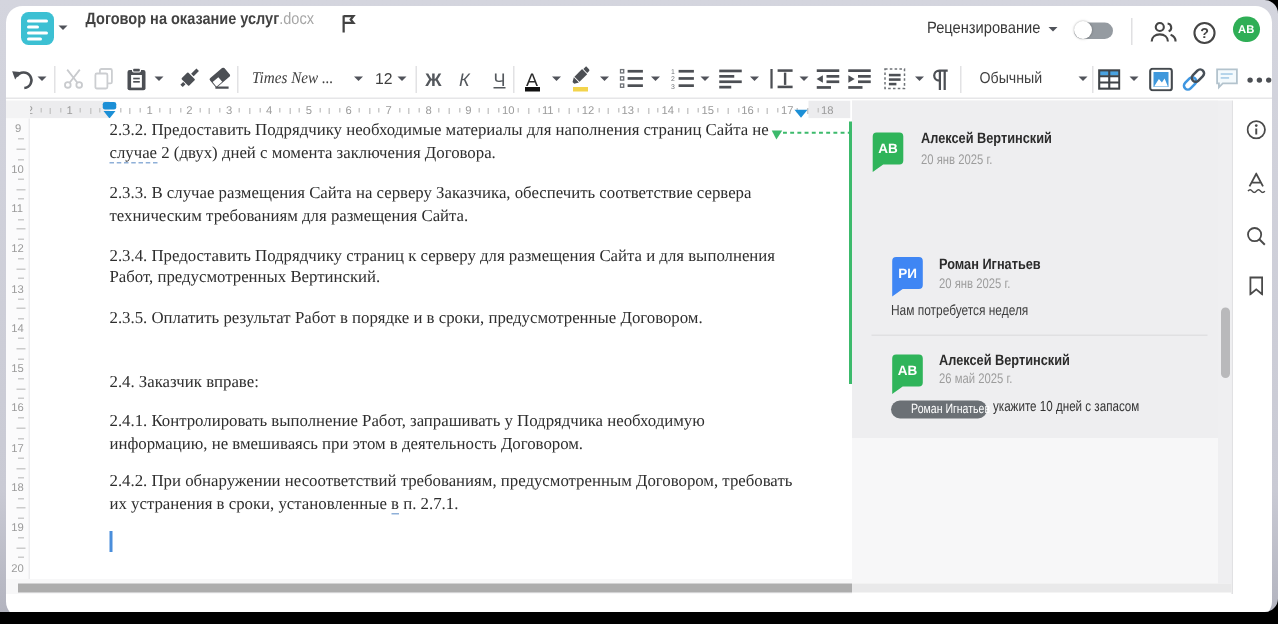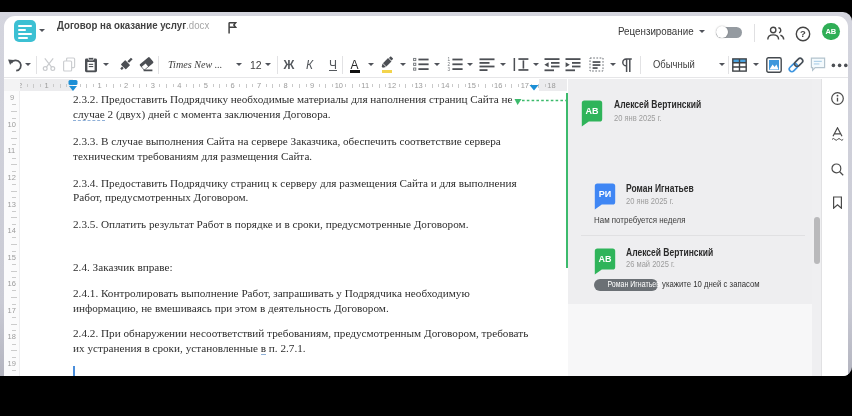--- a/index.html
+++ b/index.html
@@ -1,18 +1,18 @@
 <!DOCTYPE html>
 <html><head>
 <meta charset="utf-8">
 <style>
   * { margin:0; padding:0; box-sizing:border-box; }
   html,body { width:852px; height:416px; background:#000; overflow:hidden; }
   body { font-family:"Liberation Sans", sans-serif; }
-  .canvas { position:absolute; left:0; top:12px; width:852px; height:364px;
+  .canvas { position:absolute; left:0; top:0; width:852px; height:408px;
     background:linear-gradient(#d4d5de, #c9cad4 80%, #b3b4bf);
     border-radius:0 9px 9px 0; overflow:hidden; }
   .window { position:absolute; left:4px; top:4px; width:844px; height:408px;
     background:#fff; border-radius:11px; overflow:hidden; }
   .abs { position:absolute; }
   .sx { display:inline-block; transform:scaleX(0.85); transform-origin:0 0; white-space:pre; }
 
   .logo { left:10px; top:4px; width:22px; height:22px; border-radius:5px; background:#3cc0d3; }
   .title { left:53px; top:2.6px; font-size:11px; font-weight:bold; color:#424242; }
   .title .ext { color:#a6a6a6; }
@@ -421,24 +421,24 @@
         <div class="vtick" style="top:279.1px;"></div>
         <div class="vtick" style="top:285.8px;width:6px;left:7px;"></div>
         <div class="vtick" style="top:292.4px;"></div>
         <div class="vnum" style="top:294.6px;left:3.5px">20</div>
       </div>
 
   <div class="abs page">
     <div class="doc">
       <p style="top:1.1px">2.3.2. Предоставить Подрядчику необходимые материалы для наполнения страниц Сайта не</p>
       <p style="top:15.600000000000001px"><span class="u">случае</span> 2 (двух) дней с момента заключения Договора.</p>
-      <p style="top:43.1px">2.3.3. В случае выполнения Сайта на сервере Заказчика, обеспечить соответствие сервера</p>
+      <p style="top:43.1px">2.3.3. В случае размещения Сайта на серверу Заказчика, обеспечить соответствие сервера</p>
       <p style="top:57.6px">техническим требованиям для размещения Сайта.</p>
       <p style="top:84.6px">2.3.4. Предоставить Подрядчику страниц к серверу для размещения Сайта и для выполнения</p>
-      <p style="top:99.1px">Работ, предусмотренных Договором.</p>
+      <p style="top:99.1px">Работ, предусмотренных Вертинский.</p>
       <p style="top:126.1px">2.3.5. Оплатить результат Работ в порядке и в сроки, предусмотренные Договором.</p>
       <p style="top:168.6px">2.4. Заказчик вправе:</p>
       <p style="top:195.1px">2.4.1. Контролировать выполнение Работ, запрашивать у Подрядчика необходимую</p>
       <p style="top:209.6px">информацию, не вмешиваясь при этом в деятельность Договором.</p>
       <p style="top:235.1px">2.4.2. При обнаружении несоответствий требованиям, предусмотренным Договором, требовать</p>
       <p style="top:249.6px">их устранения в сроки, установленные <span class="u">в</span> п. 2.7.1.</p>
     </div>
     <div class="abs" style="left:53px;top:275px;width:1.5px;height:14px;background:#4a8edb"></div>
     <svg class="abs" style="left:493.5px;top:7px" width="53" height="8" viewBox="0 0 53 8">
       <polygon points="0.5,1 7.5,1 3.6,7" fill="#3cba6c"></polygon>

